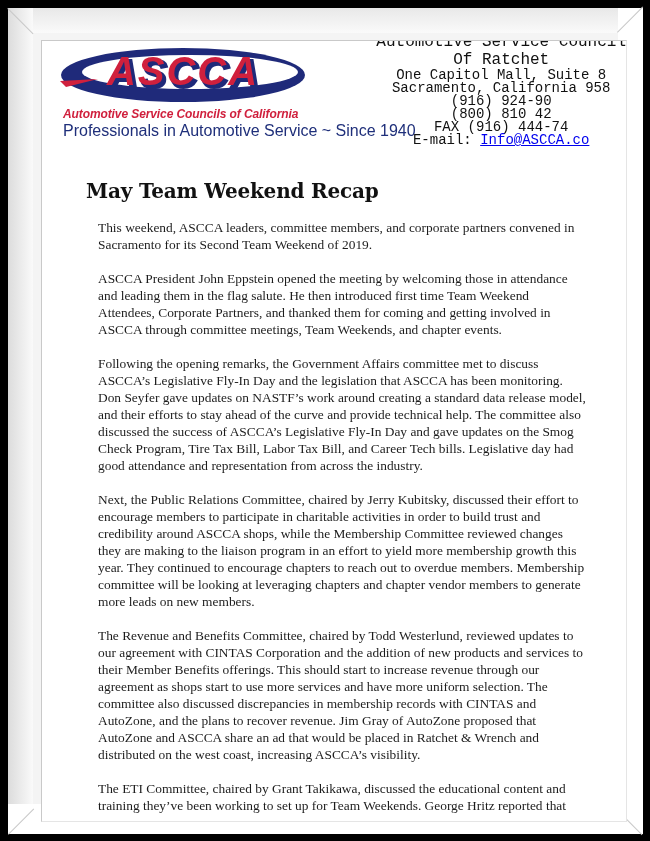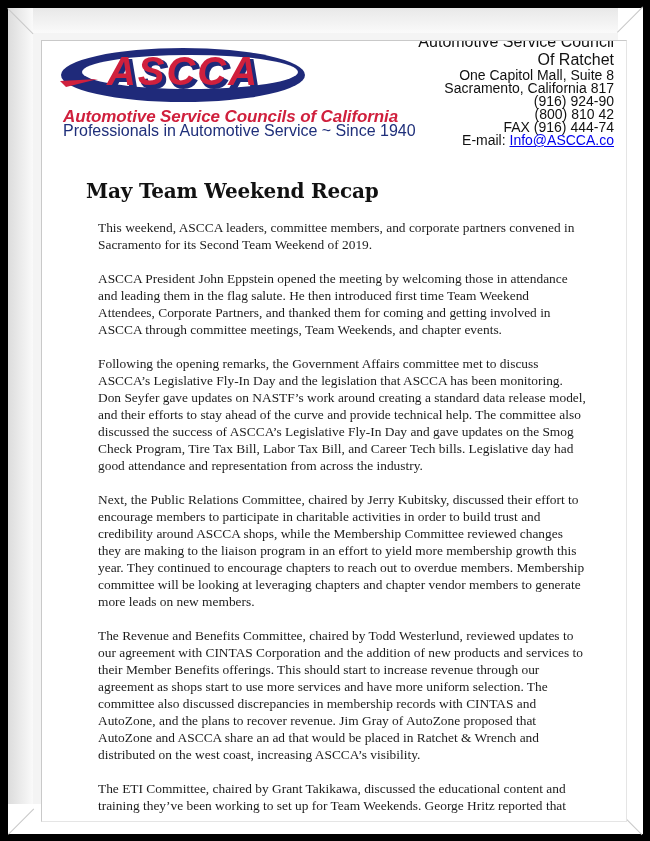--- a/index.html
+++ b/index.html
@@ -5,23 +5,23 @@
   html, body { margin:0; padding:0; }
   body { width:650px; height:841px; background:#000; position:relative; overflow:hidden; font-family:"Liberation Serif", serif; }
   .frame { position:absolute; left:8px; top:8px; width:635px; height:826px; background:#f4f4f4; }
   .frame .bevel-l { position:absolute; left:0; top:0; width:25px; height:100%; background:linear-gradient(90deg,#dcdcdc,#fafafa); }
   .frame .bevel-r { position:absolute; right:0; top:0; width:25px; height:100%; background:#fff; }
   .frame .bevel-t { position:absolute; left:0; top:0; width:100%; height:25px; background:linear-gradient(180deg,#e8e8e8,#fafafa); }
   .frame .bevel-b { position:absolute; left:0; bottom:0; width:100%; height:30px; background:#fff; }
   .diag { position:absolute; width:36px; height:1px; background:#c8c8c8; transform-origin:0 0; }
   .page { position:absolute; left:33px; top:32px; width:584px; height:780px; background:#fff; border-left:1px solid #c9c9c9; border-top:1px solid #c9c9c9; border-right:1px solid #e5e5e5; border-bottom:1px solid #e5e5e5; overflow:hidden; }
   .logo { position:absolute; left:16px; top:4px; width:250px; height:62px; }
-  .logo-sub1 { position:absolute; left:21px; top:66px; font-family:"Liberation Sans", sans-serif; font-style:italic; font-weight:bold; font-size:17px; color:#d0203d; letter-spacing:-0.1px; white-space:nowrap; }
+  .logo-sub1 { position:absolute; left:21px; top:66px; font-family:"Liberation Sans", sans-serif; font-style:italic; font-weight:bold; font-size:12px; color:#d0203d; letter-spacing:-0.1px; white-space:nowrap; }
   .logo-sub2 { position:absolute; left:21px; top:81px; font-family:"Liberation Sans", sans-serif; font-size:16px; color:#1f2f7a; white-space:nowrap; }
-  .addr { position:absolute; right:12px; top:-8px; text-align:right; font-family:Liberation Sans, sans-serif; color:#111; white-space:nowrap; }
+  .addr { position:absolute; right:0px; top:-8px; text-align:center; font-family:Liberation Mono, monospace; color:#111; white-space:nowrap; }
   .addr .big { font-size:16px; line-height:18px; }
   .addr .sm { font-size:14px; line-height:13px; }
   .addr a { color:#0000ee; text-decoration:underline;margin-top:31px; }
   .content { position:absolute; left:44px; top:138px; width:500px; color:#1c1c1c; }
   h1 { font-family:"DejaVu Serif", "Liberation Serif", serif; font-size:20px; font-weight:bold; margin:0 0 16px 0; color:#111; letter-spacing:-0.2px; }
   p { font-family:"Liberation Serif", serif; font-size:13.4px; line-height:17px; margin:0 0 17px 12px; color:#1c1c1c; }
 </style>
 </head>
 <body>
 
@@ -44,21 +44,21 @@
       <text x="128" y="43" text-anchor="middle" font-family="Liberation Sans, sans-serif" font-style="italic" font-weight="bold" font-size="40" fill="#1f2a7a" stroke="#1f2a7a" stroke-width="2" letter-spacing="2">ASCCA</text>
       <text x="125" y="40" text-anchor="middle" font-family="Liberation Sans, sans-serif" font-style="italic" font-weight="bold" font-size="40" fill="#d0203d" letter-spacing="2">ASCCA</text>
     </svg>
     <div class="logo-sub1">Automotive Service Councils of California</div>
     <div class="logo-sub2">Professionals in Automotive Service ~ Since 1940</div>
 
     <div class="addr">
       <div class="big">Automotive Service Council</div>
       <div class="big">Of Ratchet</div>
       <div class="sm">One Capitol Mall, Suite 8</div>
-      <div class="sm">Sacramento, California 817</div>
+      <div class="sm">Sacramento, California 958</div>
       <div class="sm">(916) 924-90</div>
       <div class="sm">(800) 810 42</div>
       <div class="sm">FAX (916) 444-74</div>
       <div class="sm"><span>E-mail: </span><a>Info@ASCCA.co</a></div>
     </div>
 
     <div class="content">
       <h1>May Team Weekend Recap</h1>
       <p>This weekend, ASCCA leaders, committee members, and corporate partners convened in Sacramento for its Second Team Weekend of 2019.</p>
       <p>ASCCA President John Eppstein opened the meeting by welcoming those in attendance and leading them in the flag salute. He then introduced first time Team Weekend Attendees, Corporate Partners, and thanked them for coming and getting involved in ASCCA through committee meetings, Team Weekends, and chapter events.</p>

